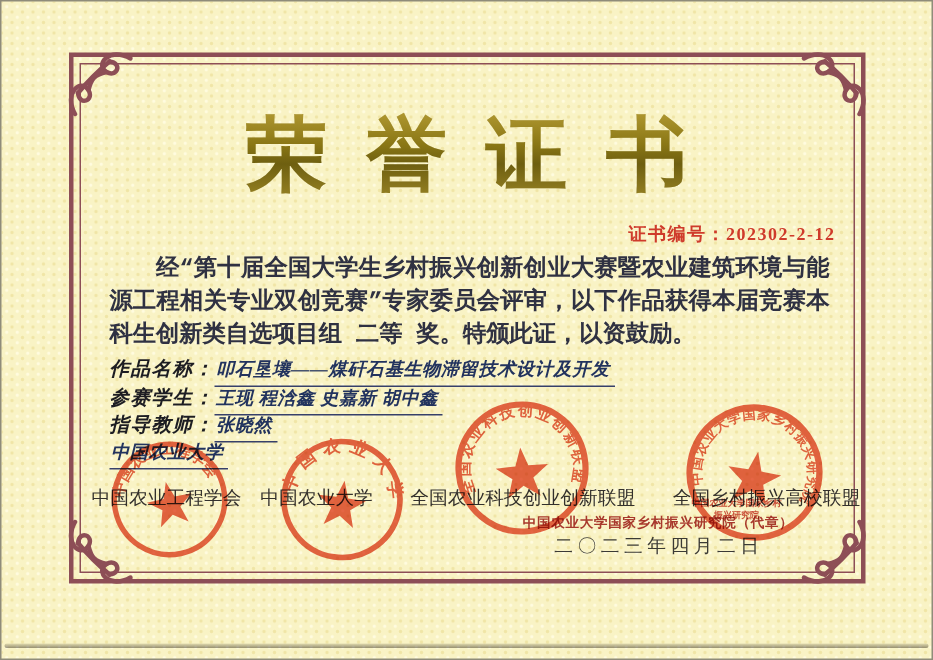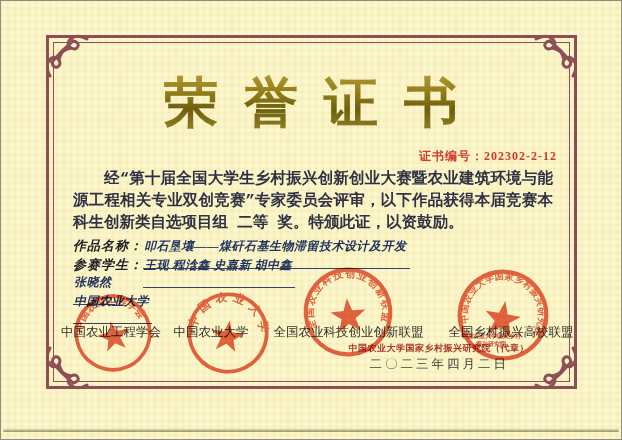--- a/index.html
+++ b/index.html
@@ -54,21 +54,21 @@
     position:absolute;left:72px;right:68px;top:167px;margin:0;
     font-size:15.5px;line-height:22px;font-weight:bold;
     color:#2f3142;
     text-align:justify;text-indent:2em;font-family:Liberation Mono, monospace;
   }
   .fields{position:absolute;left:72px;top:236px;}
   .field-row{display:flex;align-items:baseline;margin-bottom:4px;height:14.5px;font-style:italic;}
   .field-label{font-size:13px;font-weight:bold;color:#1d1d22;letter-spacing:1px;white-space:nowrap;}
   .field-value{
     font-size:12px;font-weight:bold;color:#22335e;
-    border-bottom:1px solid #37406a;padding:0 3px 13px 1px;white-space:nowrap;
+    border-bottom:1px solid #37406a;padding:0 3px 2px 1px;white-space:nowrap;
     letter-spacing:0.5px;
   }
   .issuers{
     position:absolute;left:60px;right:50px;top:323px;
     text-align:center;font-size:12.5px;font-weight:normal;color:#33302c;
     white-space:nowrap;
   }
   .agent-note{
     position:absolute;right:92px;top:341px;
     font-size:9px;font-weight:bold;color:#a8392c;letter-spacing:0.5px;
@@ -159,20 +159,21 @@
   <div class="fields">
     <div class="field-row">
       <span class="field-label">作品名称：</span>
       <span class="field-value">叩石垦壤——煤矸石基生物滞留技术设计及开发</span>
     </div>
     <div class="field-row">
       <span class="field-label">参赛学生：</span>
       <span class="field-value">王现  程浛鑫  史嘉新  胡中鑫</span>
     </div>
     <div class="field-row">
+      <span class="field-label">指导教师：</span>
       <span class="field-value">张晓然</span>
     </div>
     <div class="field-row">
       <span class="field-value">中国农业大学</span>
     </div>
   </div>
 
   <div class="issuers">中国农业工程学会　中国农业大学　　全国农业科技创业创新联盟　　全国乡村振兴高校联盟</div>
 
   <div class="agent-note">中国农业大学国家乡村振兴研究院（代章）</div>

